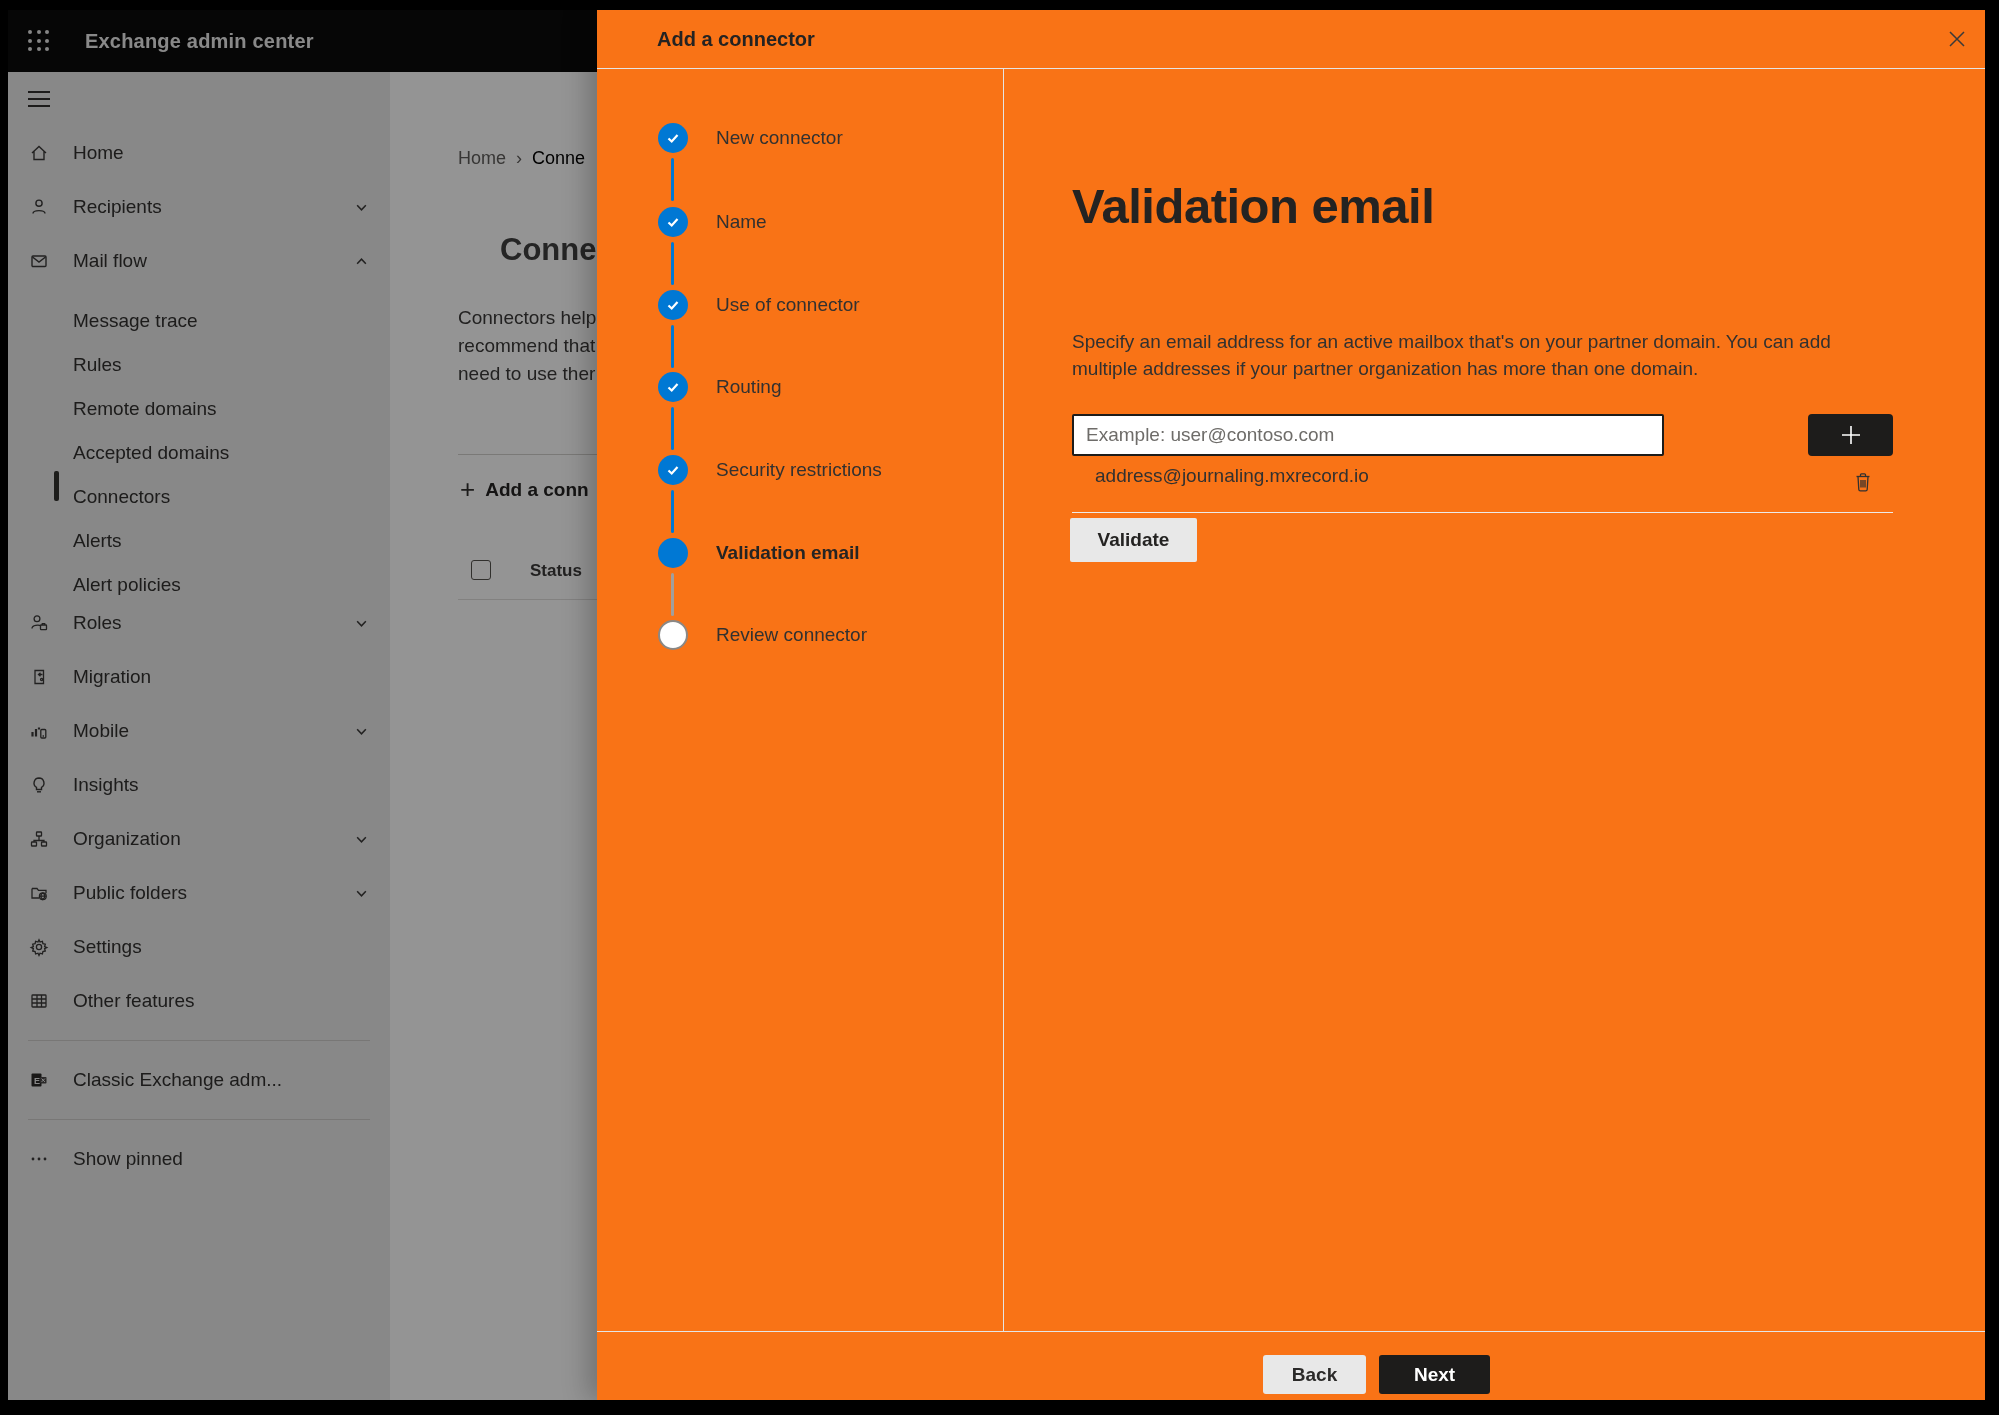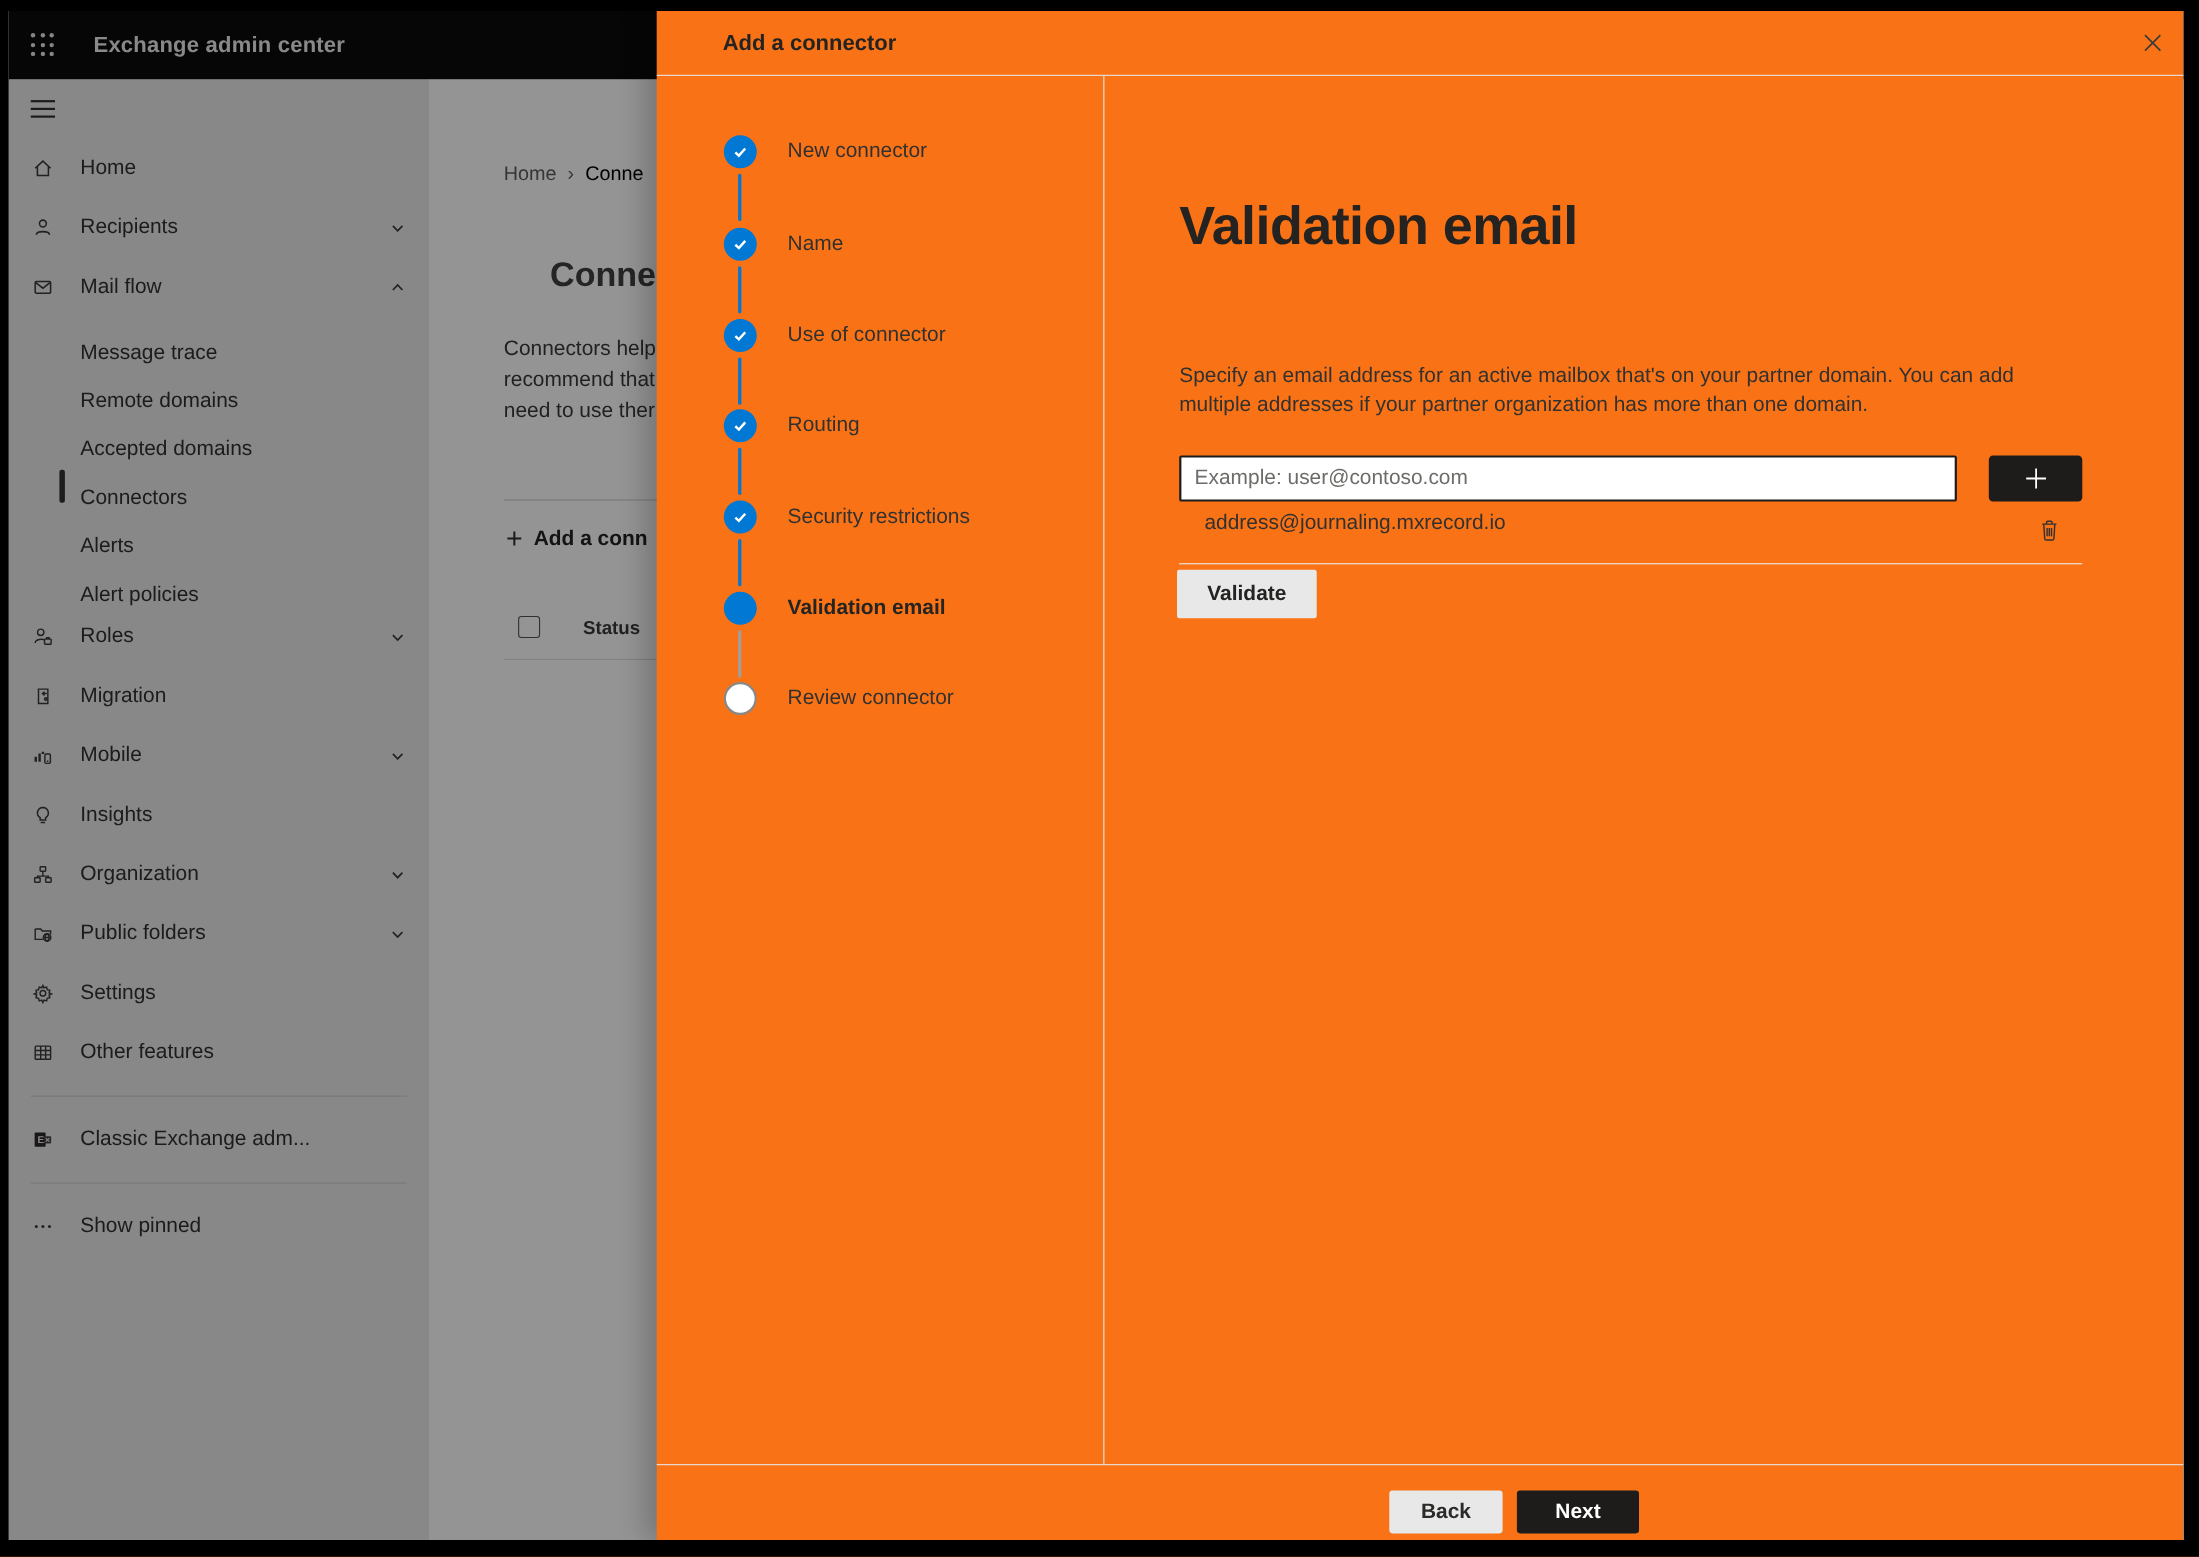--- a/index.html
+++ b/index.html
@@ -59,21 +59,21 @@
   .step.todo .step-circle { background:#fff; border:2px solid #8a8886; }
   .step-label { margin-left:28px; font-size:19px; color:#323130; white-space:nowrap; }
   .step.current .step-label { font-weight:700; color:#252423; }
   .step-line { position:absolute; left:74px; width:3px; border-radius:2px; }
   .step-line.blue { background:#0078d4; }
   .step-line.gray { background:#a19f9d; }
 
   
   .panel-heading { position:absolute; left:475px; top:168px; font-size:49px; font-weight:700; color:#242322; letter-spacing:-.5px; }
   .panel-desc { position:absolute; left:475px; top:318px; width:762px; font-size:19px; line-height:27px; color:#323130; }
-  .email-input { position:absolute; left:475px; top:404px; width:707px; height:42px; border:2px solid #1d1c1b; border-radius:2px; padding:16px 12px; font-size:19px; font-family:inherit; color:#323130; outline:none; }
+  .email-input { position:absolute; left:475px; top:404px; width:592px; height:42px; border:2px solid #1d1c1b; border-radius:2px; padding:16px 12px; font-size:19px; font-family:inherit; color:#323130; outline:none; }
   .email-input::placeholder { color:#6e6c69; }
   .add-address-btn { position:absolute; left:1211px; top:404px; width:85px; height:42px; background:#1d1c1b; border:none; border-radius:4px; color:#fff; cursor:pointer; display:flex; align-items:center; justify-content:center; }
   .address-row-text { position:absolute; left:498px; top:455px; font-size:19px; color:#323130; }
   .trash-btn { position:absolute; left:1252px; top:458px; width:28px; height:28px; display:flex; align-items:center; justify-content:center; color:#323130; cursor:pointer; }
   .addr-divider { position:absolute; left:475px; top:502px; width:821px; height:1px; background:#edebe9; }
   .validate-btn { position:absolute; left:473px; top:508px; min-width:127px; height:44px; background:#e8e8e8; border:none; border-radius:2px; font-family:inherit; font-size:19px; font-weight:600; color:#242322; cursor:pointer; padding:0 26px; }
 
   
   .modal-footer-divider { position:absolute; left:0; top:1321px; width:100%; height:1px; background:#e5e5e5; }
   .back-btn { position:absolute; left:666px; top:1345px; width:103px; height:39px; background:#e8e8e8; border:none; border-radius:3px; font-family:inherit; font-size:19px; font-weight:600; color:#2b2a29; cursor:pointer; }
@@ -145,20 +145,23 @@
       <span class="nav-label">Mail flow</span>
       <span class="nav-chevron">
         <svg width="13" height="13" viewBox="0 0 12 12" fill="none" stroke="currentColor" stroke-width="1.4">
               <polyline points="2,8 6,3.8 10,8"></polyline>
             </svg>
       </span>
     </div>
 
     <div class="nav-item compact sub">
       <span class="nav-label">Message trace</span>
+    </div>
+    <div class="nav-item compact sub">
+      <span class="nav-label">Rules</span>
     </div>
     <div class="nav-item compact sub">
       <span class="nav-label">Remote domains</span>
     </div>
     <div class="nav-item compact sub">
       <span class="nav-label">Accepted domains</span>
     </div>
     <div class="nav-item compact sub selected">
       <span class="nav-label">Connectors</span>
     </div>

